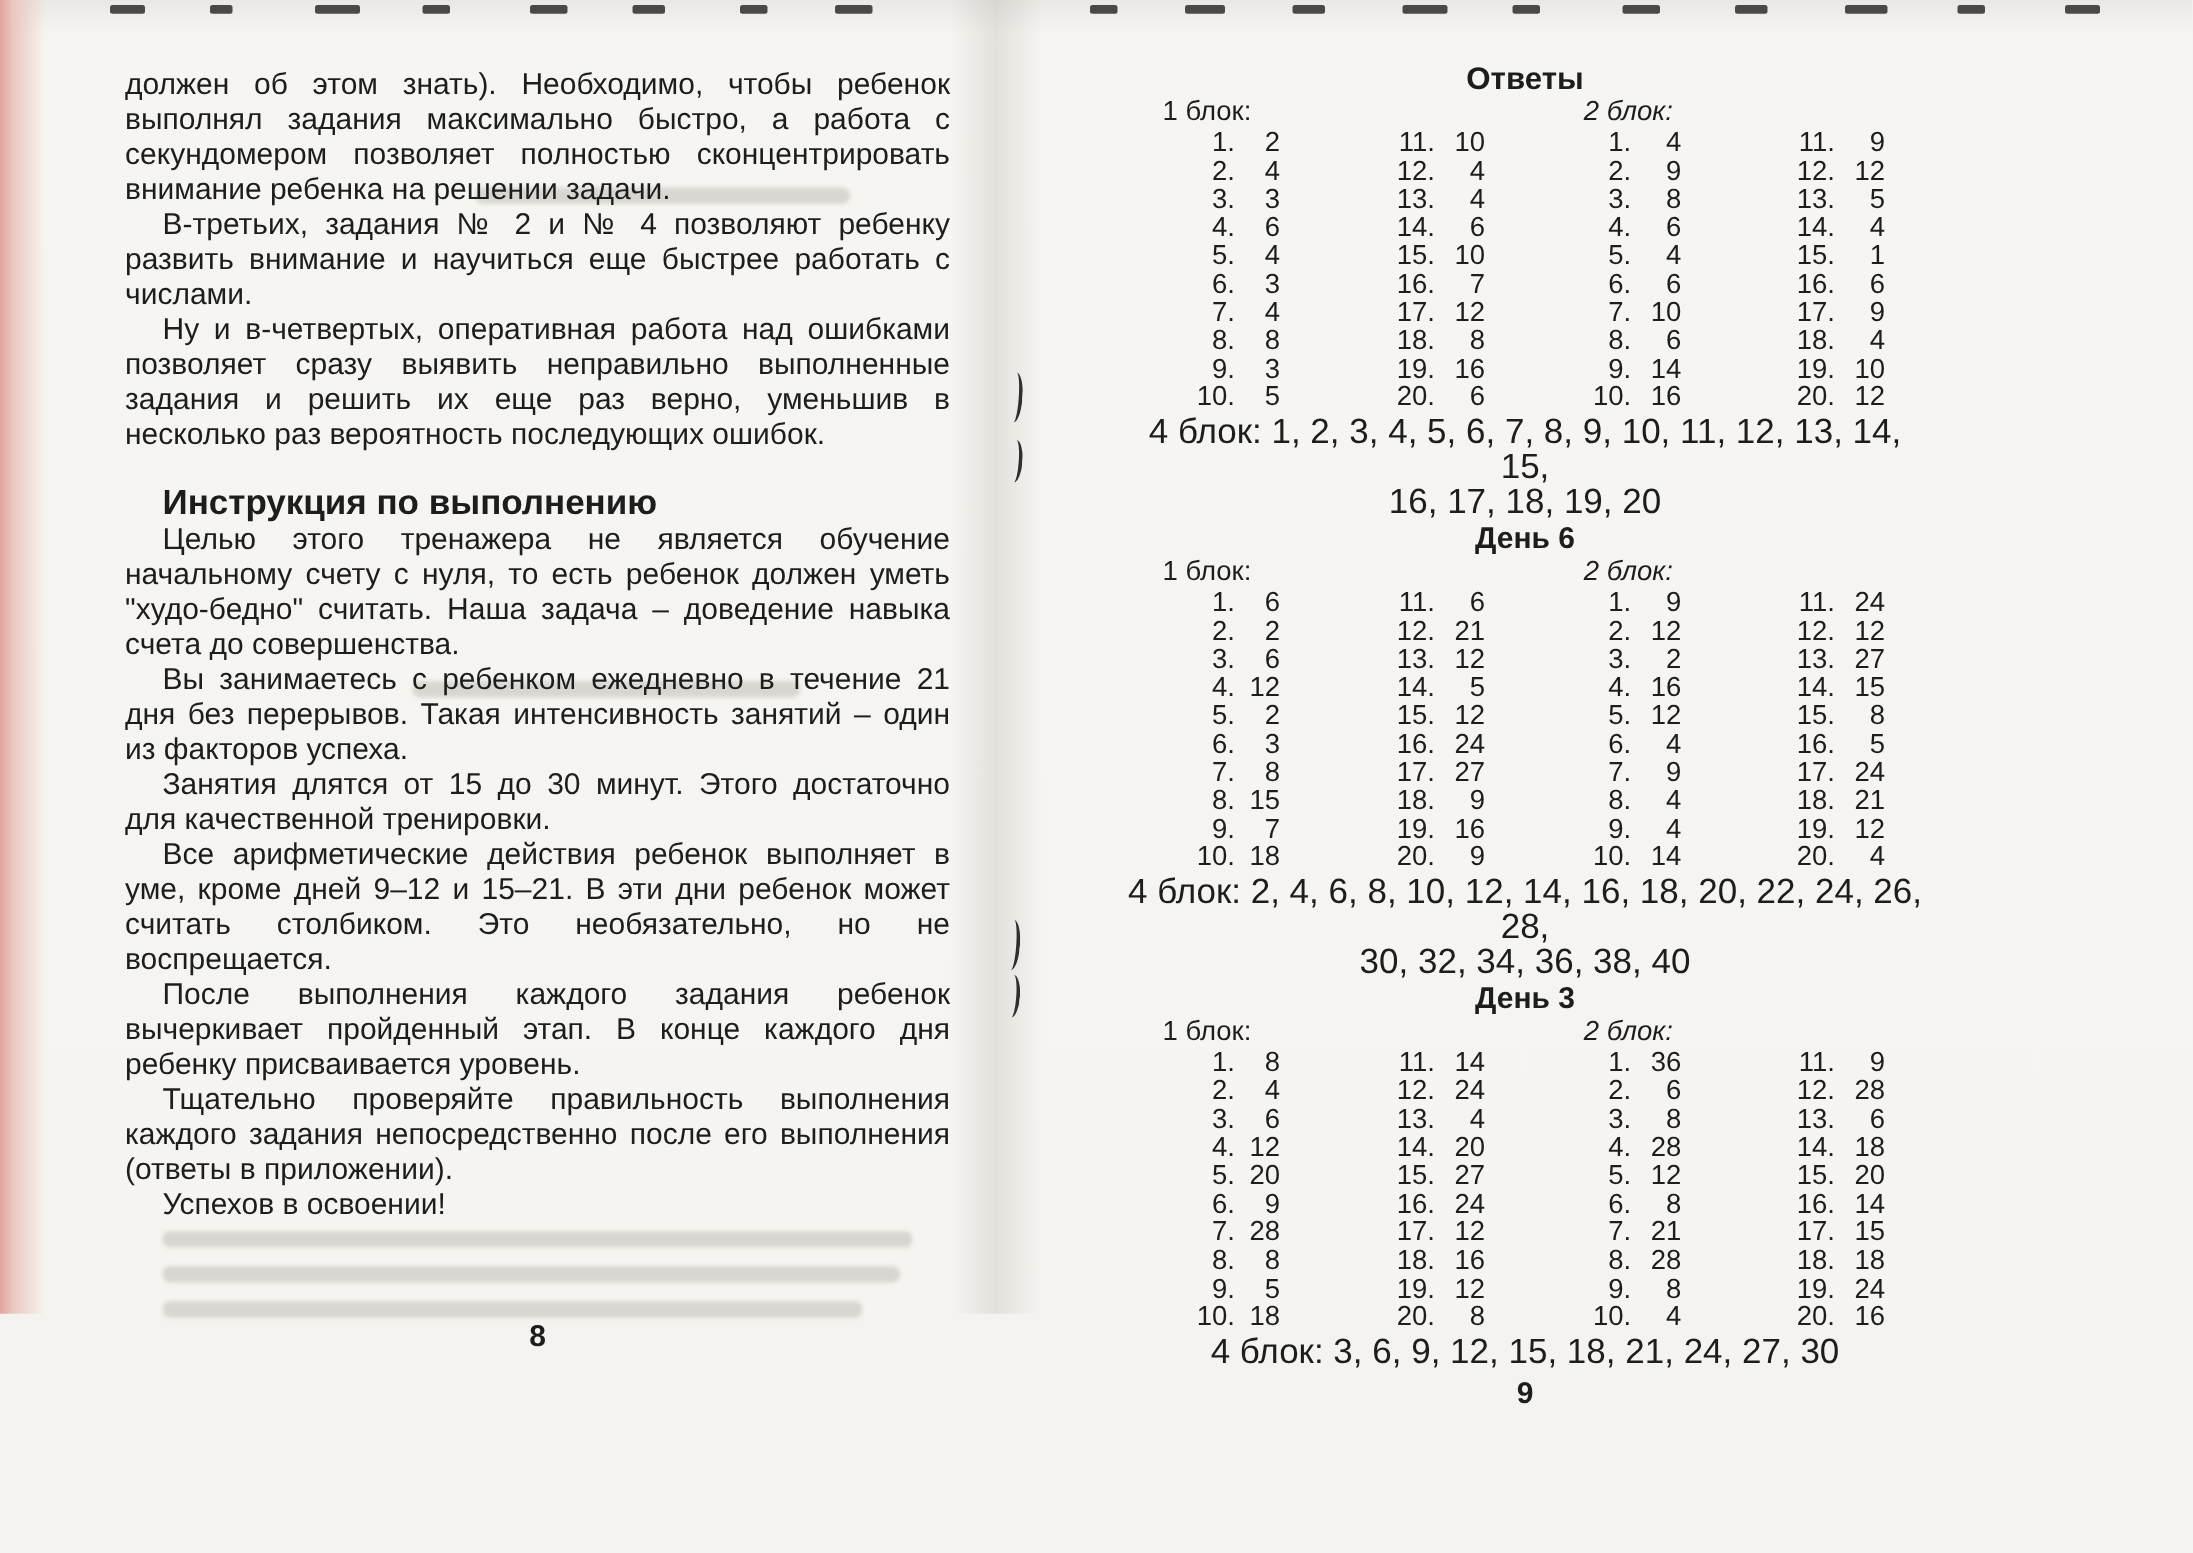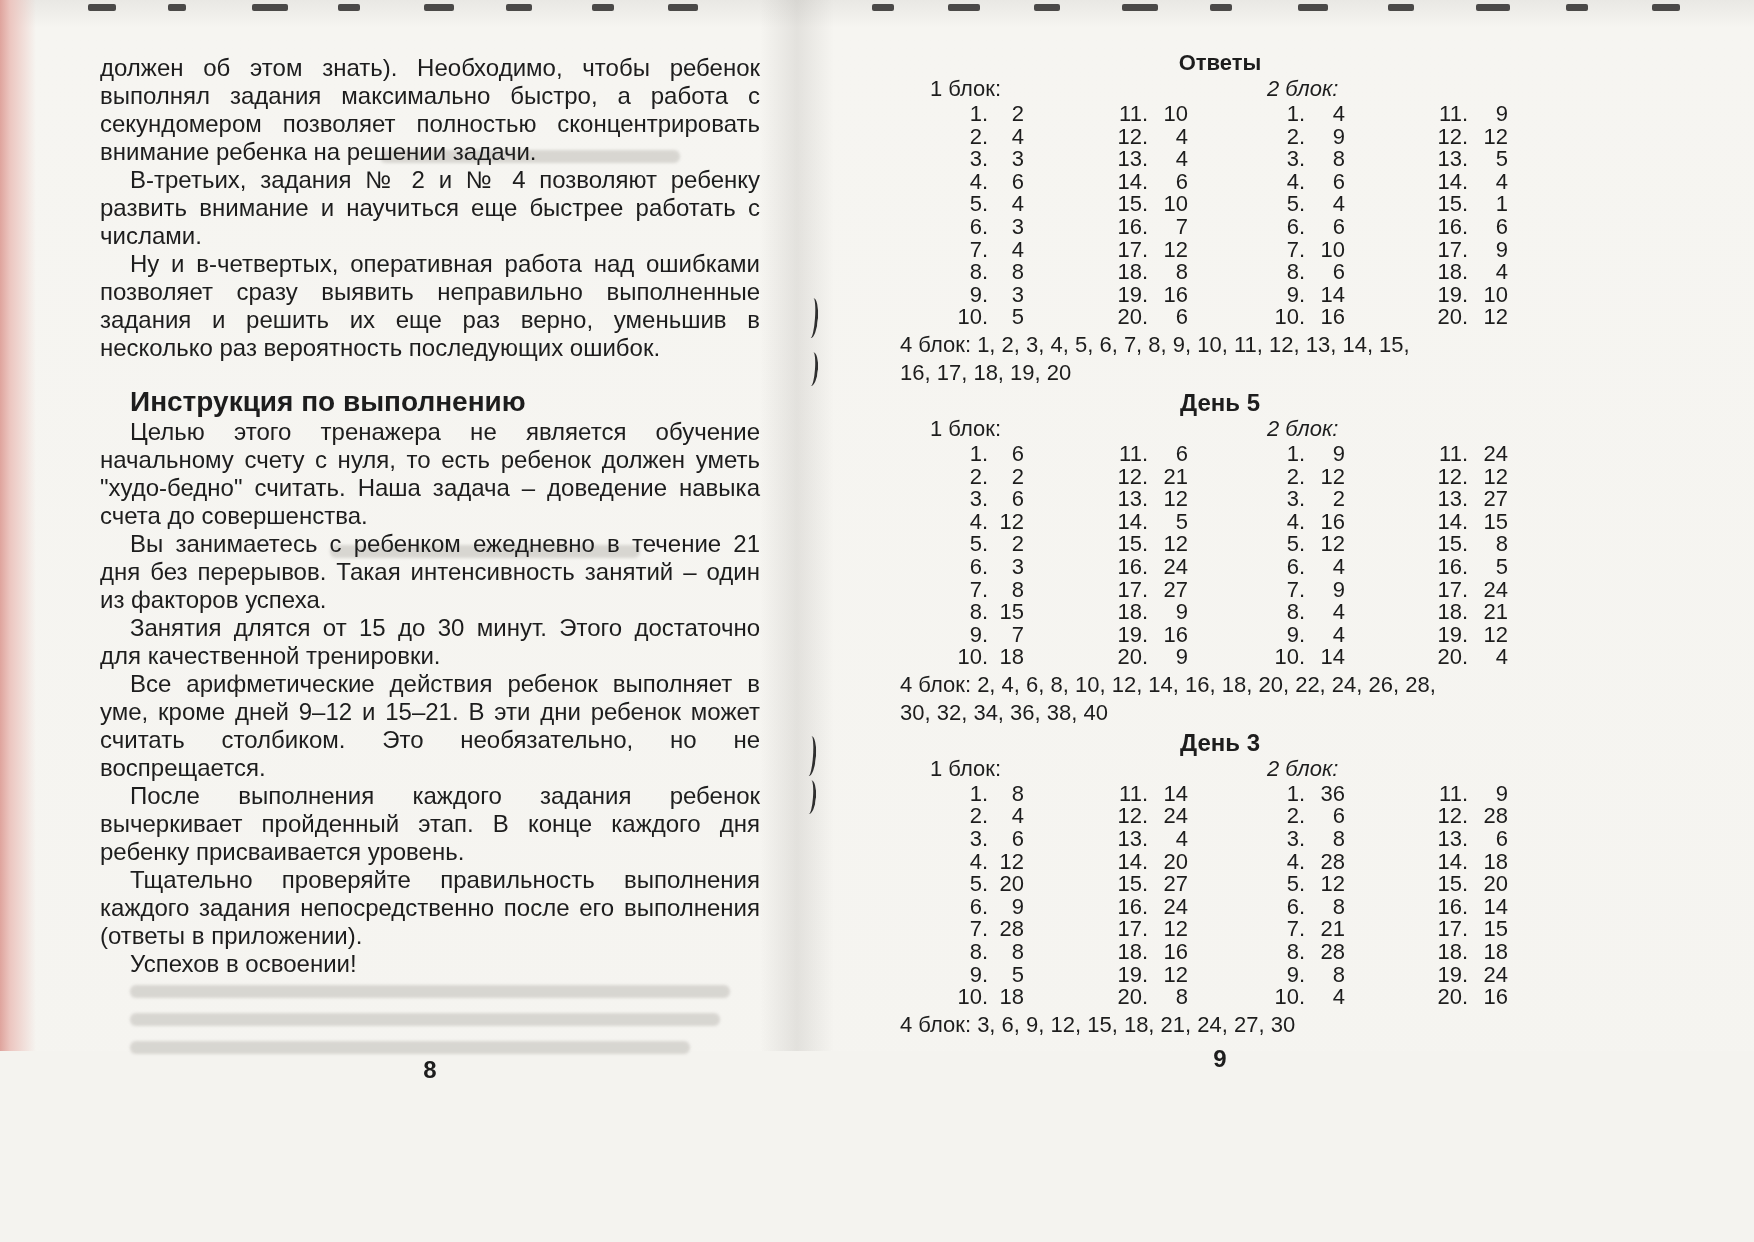--- a/index.html
+++ b/index.html
@@ -45,33 +45,33 @@
   }
   .pn-left {
     position:absolute; left:100px; width:660px; top:1056px;
     text-align:center; font-size:24px; font-weight:700;
   }
 
   
   .answers {
     position:absolute; left:900px; top:50px; width:640px;
   }
-  .answers-title { font-size:22px; font-weight:700; text-align:center; line-height:26px; }
+  .answers-title { font-size:25px; font-weight:700; text-align:center; line-height:26px; }
   .day-title { font-size:24px; font-weight:700; text-align:center; line-height:27px; margin-top:2px; }
   .block-labels { position:relative; height:27px; font-size:22px; }
   .block-labels .bl1 { position:absolute; left:30px; }
   .block-labels .bl2 { position:absolute; left:367px;font-style:italic; }
   .grid {
     display:grid;
     grid-template-columns:88px 36px 124px 40px 117px 40px 123px 40px;
     grid-auto-rows:22.6px;
     font-size:22px; line-height:22.6px;
   }
   .grid span { text-align:right; }
-  .block4 { font-size:22px; line-height:28px; margin-top:2px; }
+  .block4 { font-size:28px; text-align:center; line-height:28px; margin-top:2px; }
   .pn-right { text-align:center; font-size:24px; font-weight:700; margin-top:6px; }
 </style>
 </head>
 <body>
 
 <div class="spread">
   <div class="left-edge"></div>
   <div class="spine"></div>
 
   <i class="dash" style="left:88px;width:28px"></i>
@@ -215,21 +215,21 @@
           <span class="num">20.</span>
           <span class="val">12</span>
         </div>
       <div class="block4">
         <div>4 блок: 1, 2, 3, 4, 5, 6, 7, 8, 9, 10, 11, 12, 13, 14, 15,</div>
         <div>16, 17, 18, 19, 20</div>
       </div>
     </section>
 
     <section class="day">
-      <h3 class="day-title">День 5</h3>
+      <h3 class="day-title">День 6</h3>
       <div class="block-labels">
         <span class="bl1">1 блок:</span>
         <span class="bl2">2 блок:</span>
       </div>
       <div class="grid">
           <span class="num">1.</span>
           <span class="val">6</span>
           <span class="num">11.</span>
           <span class="val">6</span>
           <span class="num">1.</span>

